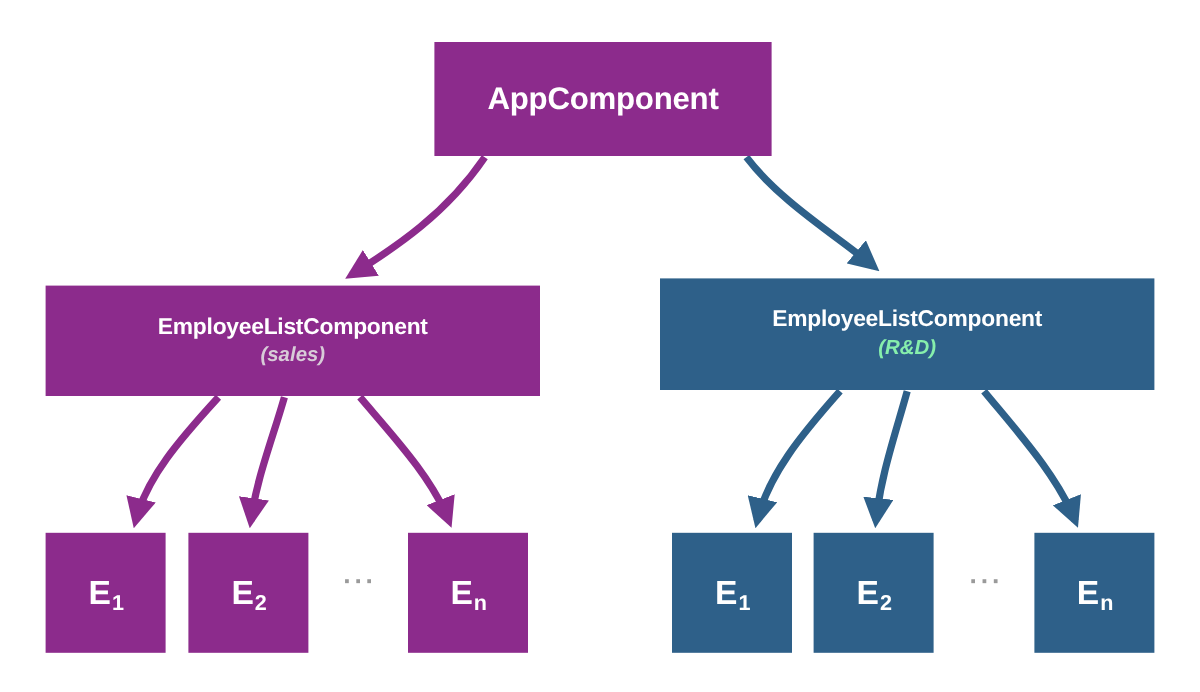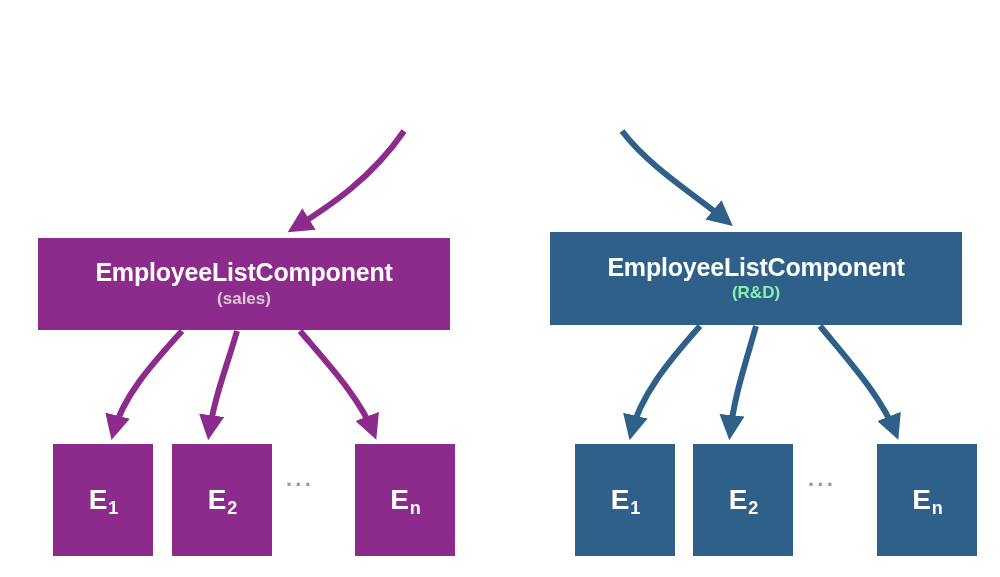--- a/index.html
+++ b/index.html
@@ -36,20 +36,21 @@
   .node-title {
     font-weight: bold;
     line-height: 1.1;
     letter-spacing: -0.2px;
   }
   .node-sub {
     font-weight: bold;
     line-height: 1.1;
     color: #d8cbd8;
     margin-top: 3px;
+    font-style: italic;
   }
   .node.blue .node-sub { color: #86efac; }
 
   
   #app-root {
     left: 362px;
     top: 35px;
     width: 281px;
     height: 95px;
     background: #8c2b8c;
@@ -64,29 +65,28 @@
     height: 92px;
     background: #8c2b8c;
   }
   #list-rnd {
     left: 550px;
     top: 232px;
     width: 412px;
     height: 93px;
     background: #2e6089;
   }
-  #list-sales .node-title, #list-rnd .node-title { font-size: 25px; }
+  #list-sales .node-title, #list-rnd .node-title { font-size: 19px; }
   #list-sales .node-sub, #list-rnd .node-sub { font-size: 17px; }
 
   
   .leaf {
     width: 100px;
-    height: 112px;
+    height: 100px;
     top: 444px;
-    margin-left: 15px;
   }
   .leaf .node-title {
     font-size: 28px;
     display: inline-block;
   }
   .leaf .sub-digit {
     font-size: 18px;
     vertical-align: baseline;
     position: relative;
     top: 5px;
@@ -138,20 +138,23 @@
 
     <path d="M 300 331 C 328 364 360 398 374 434" fill="none" stroke="#8c2b8c" stroke-width="6" marker-end="url(#arrow-purple)"></path>
 
     <path d="M 700 326 C 668 362 640 396 631 434" fill="none" stroke="#2e6089" stroke-width="6" marker-end="url(#arrow-blue)"></path>
 
     <path d="M 756 326 C 746 362 734 396 730 434" fill="none" stroke="#2e6089" stroke-width="6" marker-end="url(#arrow-blue)"></path>
 
     <path d="M 820 326 C 848 360 881 396 896 434" fill="none" stroke="#2e6089" stroke-width="6" marker-end="url(#arrow-blue)"></path>
   </svg>
 
+  <div class="node" id="app-root">
+    <span class="node-title">AppComponent</span>
+  </div>
 
   <div class="node purple" id="list-sales">
     <span class="node-title">EmployeeListComponent</span>
     <span class="node-sub">(sales)</span>
   </div>
 
   <div class="node blue" id="list-rnd">
     <span class="node-title">EmployeeListComponent</span>
     <span class="node-sub">(R&amp;D)</span>
   </div>

